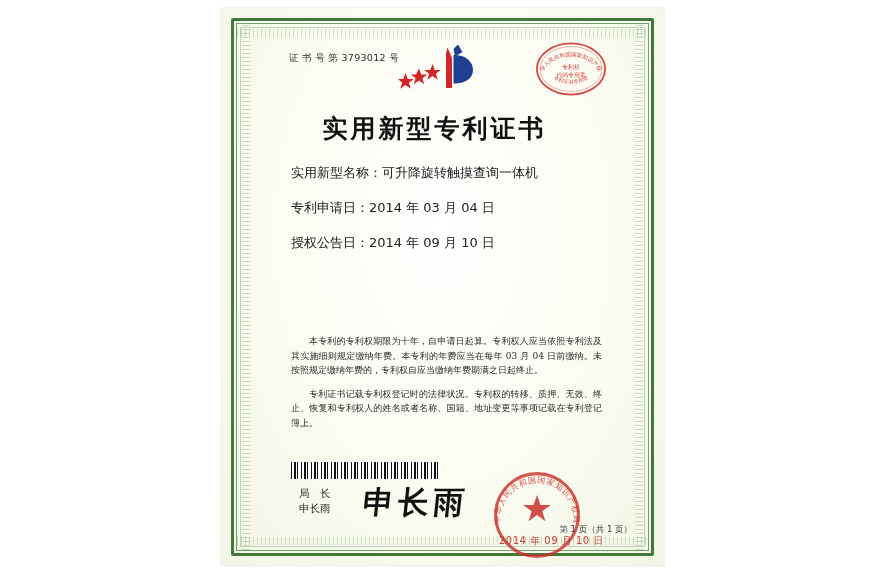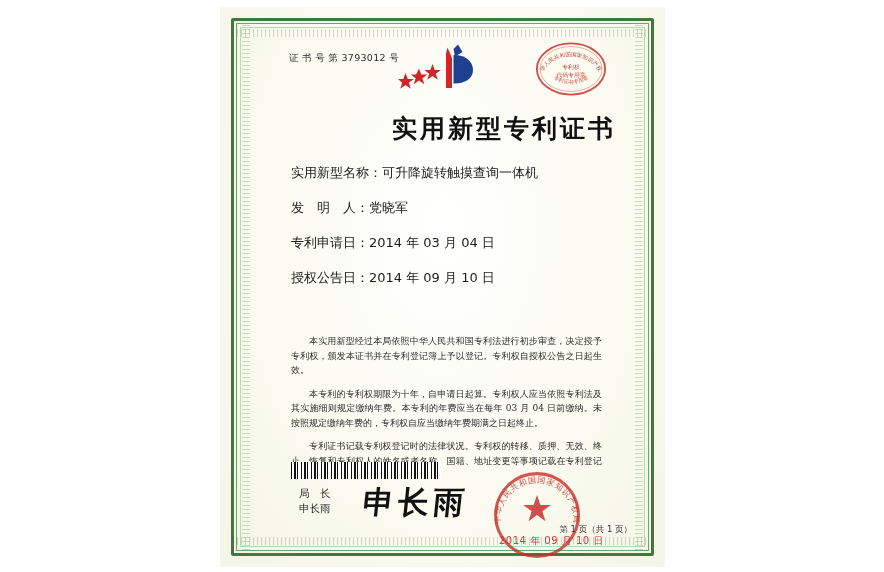--- a/index.html
+++ b/index.html
@@ -106,21 +106,21 @@
     right: 22px;
     top: 4px;
     width: 78px;
     height: 62px;
   }
 
   .title {
     position: absolute;
     left: 0; right: 16px;
     top: 78px;
-    text-align: right;
+    text-align: center;
     font-family: Liberation Serif, serif;
     font-size: 25px;
     font-weight: bold;
     color: #111111;
     letter-spacing: 3px;
   }
 
   .fields {
     position: absolute;
     left: 38px;
@@ -269,32 +269,28 @@
         </svg>
       </div>
 
       <div class="title">实用新型专利证书</div>
 
       <div class="fields">
         <div class="field-row">
           <span class="field-label">实用新型名称：</span><span class="field-value">可升降旋转触摸查询一体机</span>
         </div>
         <div class="field-row">
-          <span class="field-label">发　明　人：</span><span class="field-value">党晓军</span>
-        </div>
-        <div class="field-row">
           <span class="field-label">专利申请日：</span><span class="field-value">2014 年 03 月 04 日</span>
         </div>
         <div class="field-row">
           <span class="field-label">授权公告日：</span><span class="field-value">2014 年 09 月 10 日</span>
         </div>
       </div>
 
       <div class="paras">
-        <div class="para">本实用新型经过本局依照中华人民共和国专利法进行初步审查，决定授予专利权，颁发本证书并在专利登记簿上予以登记。专利权自授权公告之日起生效。</div>
         <div class="para">本专利的专利权期限为十年，自申请日起算。专利权人应当依照专利法及其实施细则规定缴纳年费。本专利的年费应当在每年 03 月 04 日前缴纳。未按照规定缴纳年费的，专利权自应当缴纳年费期满之日起终止。</div>
         <div class="para">专利证书记载专利权登记时的法律状况。专利权的转移、质押、无效、终止、恢复和专利权人的姓名或者名称、国籍、地址变更等事项记载在专利登记簿上。</div>
       </div>
 
       <div class="barcode"></div>
 
       <div class="sign-block">
         <div>局　长</div>
         <div>申长雨</div>
       </div>

